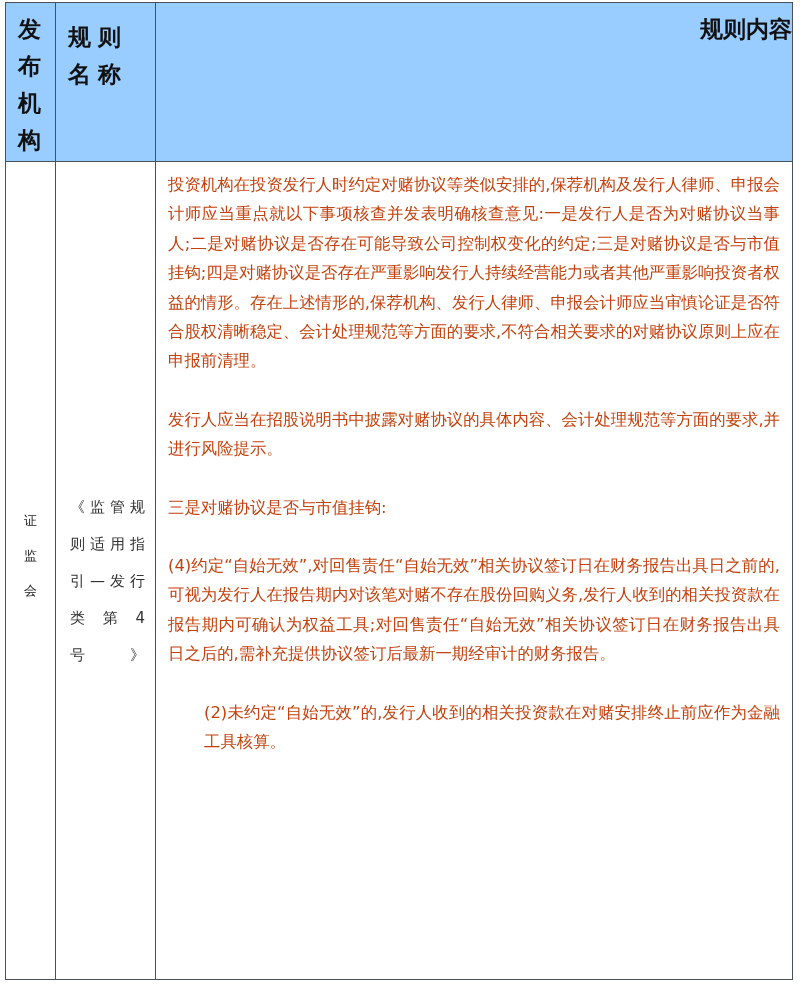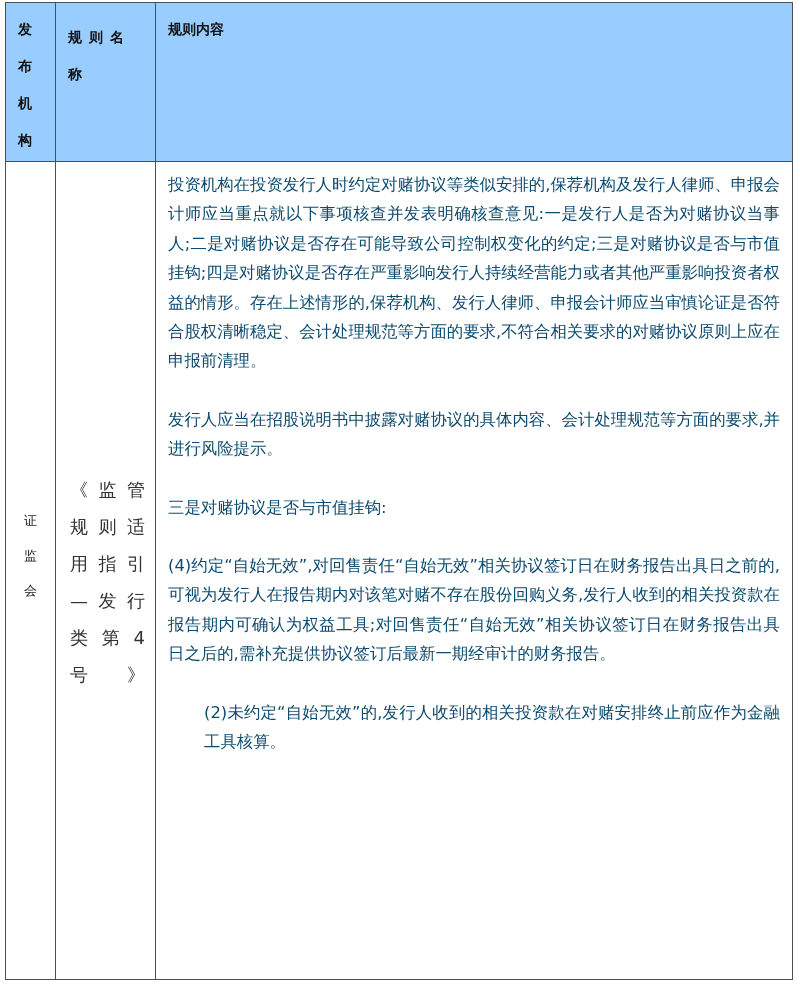--- a/index.html
+++ b/index.html
@@ -2,30 +2,30 @@
 <html><head>
 <meta charset="utf-8">
 <style>
   html, body { margin:0; padding:0; background:#ffffff; }
   body { width:800px; height:985px; position:relative; overflow:hidden;
          font-family: "DejaVu Sans", "Liberation Sans", sans-serif; color:#222; }
   table.rules { position:absolute; left:5px; top:2px; width:787px; height:978px;
     border-collapse:collapse; table-layout:fixed; }
   table.rules td, table.rules th { border:1.5px solid #4a4f58; vertical-align:top; padding:0; }
   col.c1 { width:50px; } col.c2 { width:100px; } col.c3 { width:637px; }
-  thead th { background:#99ccff; height:158px; font-weight:bold; font-size:14px; text-align:left; color:#111; }
+  thead th { background:#99ccff; height:158px; font-weight:bold; font-size:23px; text-align:left; color:#111; }
   .h1 { padding:8px 0 0 12px; line-height:37px; width:22px; letter-spacing:0; }
   .h2 { padding:16px 8px 0 12px; line-height:37px; letter-spacing:7px; }
-  .h3 { padding:8px 0 0 12px; line-height:37px; }
+  .h3 { padding:8px 0 0 12px; line-height:37px;text-align:right; }
   tbody td.org { vertical-align:middle; text-align:center; font-size:13px; line-height:35px; }
   tbody td.org span { display:block; width:20px; margin:-30px auto 0; }
-  tbody td.name { vertical-align:middle; font-size:18px; line-height:37px; padding:0 8px 0 14px;
+  tbody td.name { vertical-align:middle; font-size:15px; line-height:37px; padding:0 8px 0 14px;
     text-align:justify; text-align-last:justify; letter-spacing:2px; color:#333; }
   tbody td.name .inner { margin-top:22px; }
-  tbody td.content { padding:8px 12px 0 12px; font-size:16.4px; line-height:29.4px; color:#0c4a6e; }
+  tbody td.content { padding:8px 12px 0 12px; font-size:16.4px; line-height:29.4px; color:#c2410c; }
   .para { margin:0 0 29px 0; text-align:justify; }
   .para:last-child { margin-bottom:0;margin-left:36px; }
 </style>
 </head>
 <body>
 
 <table class="rules">
   <colgroup>
       <col class="c1">
       <col class="c2">

